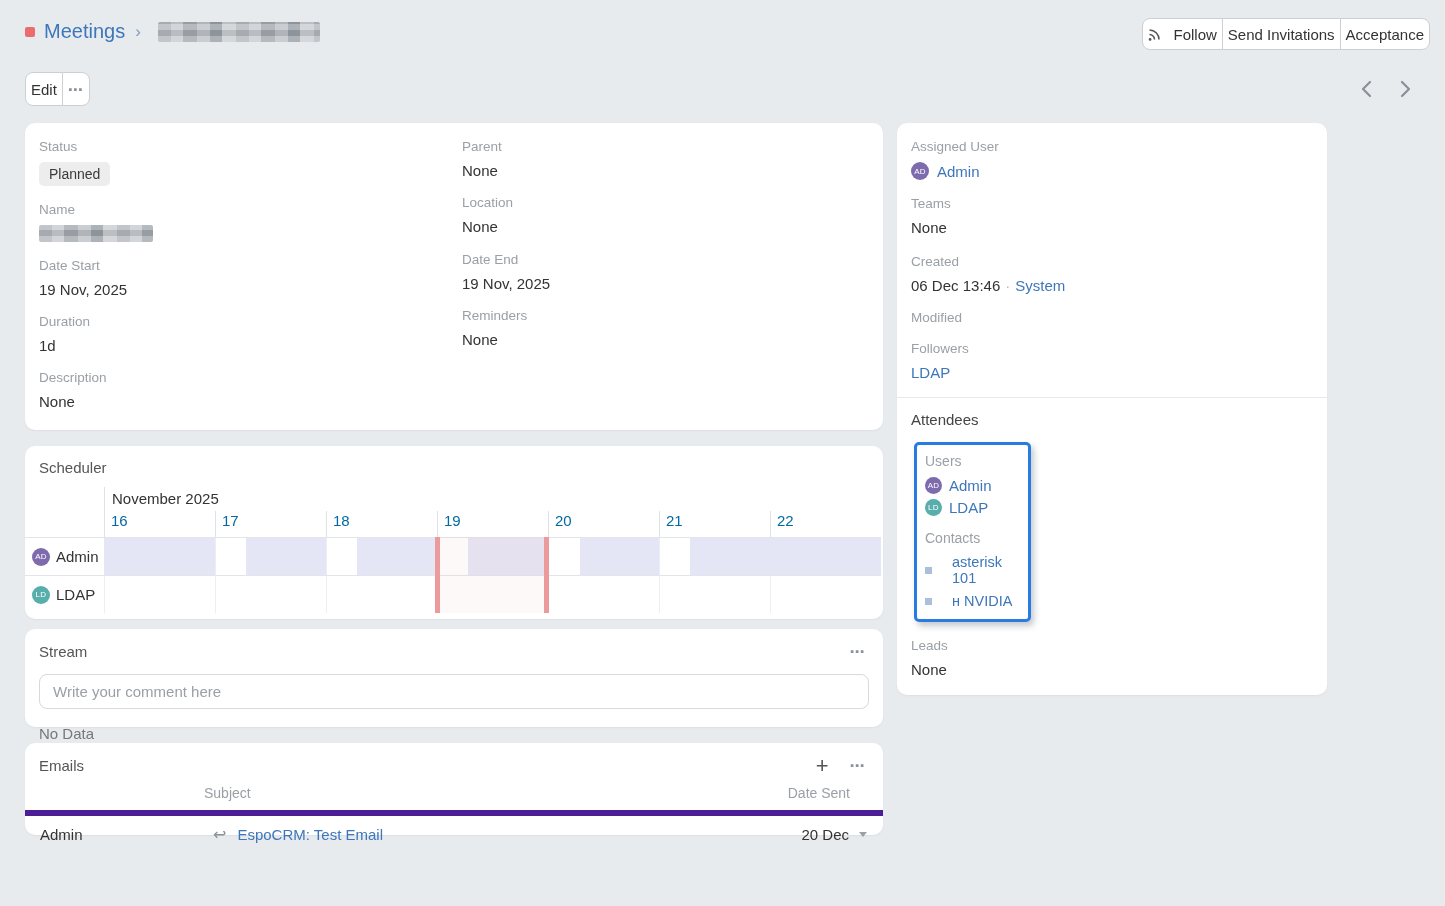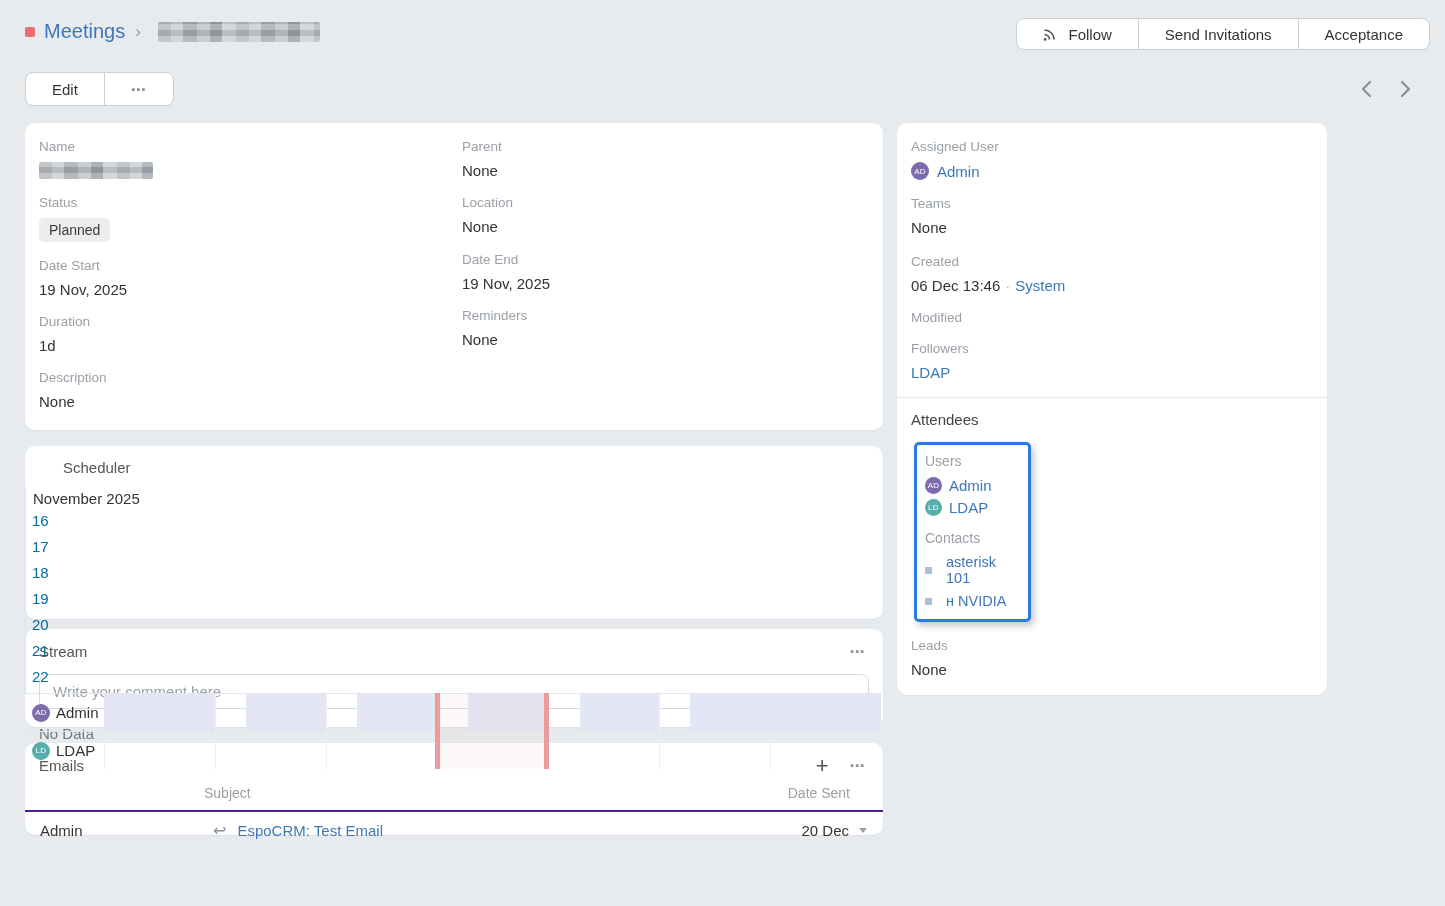--- a/index.html
+++ b/index.html
@@ -23,21 +23,21 @@
     background:
       repeating-linear-gradient(0deg, rgba(255,255,255,.20) 0 6px, rgba(0,0,0,.07) 6px 12px),
       repeating-linear-gradient(90deg,#b3b8bd 0 13px,#c7cbd0 13px 25px,#a3a9af 25px 39px,#bdc2c7 39px 52px,#989fa6 52px 64px,#cacdd1 64px 78px);
   }
   .redacted.title-blur { width:162px; height:20px; margin-left:7px; }
   .redacted.name-blur  { width:114px; height:17px; margin-top:2px; }
 
   .btn-group { display:flex; }
   .btn {
     display:flex; align-items:center; gap:12px;
-    background:#fff; border:1px solid #cbd0d5; height:32px; padding:0 26px;
+    background:#fff; border:1px solid #cbd0d5; height:32px; padding:0 5px;
     font-size:15px; color:#333; cursor:pointer; font-family:inherit;
   }
   .btn + .btn { margin-left:-1px; }
   .btn-group .btn:first-child { border-radius:8px 0 0 8px; }
   .btn-group .btn:last-child  { border-radius:0 8px 8px 0; }
   .btn-group .btn:only-child  { border-radius:8px; }
   .rss-icon { width:14px; height:14px; flex:none; }
 
   
   .toolbar { display:flex; justify-content:space-between; align-items:center; padding:22px 32px 0 25px; }
@@ -57,22 +57,22 @@
   .cols { display:flex; }
   .colhalf { width:50%; }
   .colhalf.right { padding-left:8px; }
   .field { margin-bottom:16px; }
   .f-label { font-size:13.5px; color:#9aa0a6; margin-bottom:8px; }
   .f-value { font-size:15px; color:#333; }
   .status-badge { display:inline-block; background:#ededee; border-radius:5px; padding:4px 10px; font-size:14px; color:#3a3a3a; }
 
   
   .sched-panel { height:173px; margin-bottom:10px; padding:13px 2px 0 0; }
-  .sched-title { font-size:15px; color:#555; padding-left:14px; margin-bottom:11px;margin-left:24px; }
-  .s-monthrow, .s-daysrow { display:flex;flex-direction:column; }
+  .sched-title { font-size:15px; color:#555; padding-left:14px; margin-bottom:11px; }
+  .s-monthrow, .s-daysrow { display:flex; }
   .s-label-col { width:79px; flex:none; }
   .s-month { flex:1; border-left:1px solid #dfe3e7; padding:3px 0 4px 7px; font-size:15px; color:#333; }
   .s-day { flex:1; border-left:1px solid #dfe3e7; padding:1px 0 8px 6px; font-size:15px; color:#0369a1; }
   .s-rows { position:relative; }
   .s-row { display:flex; height:38px; border-top:1px solid #e2e5e9; }
   .s-rows .s-row:last-child { border-bottom:1px solid #e2e5e9; }
   .s-row-label { width:79px; flex:none; display:flex; align-items:center; gap:6px; padding-left:7px; font-size:15px; }
   .s-row-timeline { flex:1; position:relative; }
   .s-cells { position:absolute; inset:0; display:flex; }
   .s-cell { flex:1; border-left:1px solid #eceef1; }
@@ -99,42 +99,42 @@
     border:1px solid #d6dade; border-radius:8px; padding:0 13px;
     font-size:15px; color:#333; font-family:inherit; background:#fff; outline:none;
   }
   .comment-input::placeholder { color:#9aa0a6; }
   .no-data { padding:16px 14px; font-size:15px; color:#777; }
 
   
   .emails-panel { height:92px; }
   .head-icons { display:flex; gap:21px; align-items:center; }
   .plus-icon { font-size:22px; color:#555; font-weight:400; line-height:14px; cursor:pointer; }
-  .email-cols { display:flex; justify-content:space-between; padding:11px 33px 9px 179px; font-size:14px; color:#9aa0a6; border-bottom:2px solid #4c1d95; }
+  .email-cols { display:flex; justify-content:space-between; padding:11px 33px 9px 179px; font-size:14px; color:#9aa0a6; border-bottom:6px solid #4c1d95; }
   .email-row { display:flex; align-items:center; height:37px; font-size:15px; }
   .e-from { width:173px; flex:none; padding-left:15px; }
   .e-subject { flex:1; display:flex; align-items:center; gap:11px; padding-left:15px; }
   .reply-icon { color:#8a9098; font-size:16px; line-height:1; }
   .e-date { margin-left:auto; display:flex; align-items:center; gap:10px; padding-right:16px; color:#333; }
   .caret-down { width:0; height:0; border-left:4.5px solid transparent; border-right:4.5px solid transparent; border-top:5px solid #9aa0a6; cursor:pointer; }
 
   
   .side-panel { height:572px; padding:16px 14px 0; }
   .chip-row { display:flex; align-items:center; gap:8px; }
   .dot-sep { color:#b4b9bf; margin:0 5px; }
   .side-divider { border-top:1px solid #e7e9ec; margin:3px -14px 13px; }
   .attendees-title { font-size:15px; color:#444; margin-bottom:14px; }
   .highlight-box {
     width:117px; margin-left:3px; border:3px solid #2a7be0; border-radius:5px;
     padding:8px 8px 10px; background:#fff; box-shadow:3px 4px 6px rgba(90,100,115,.35);
   }
   .hb-label { font-size:14px; color:#9aa0a6; margin-bottom:8px; }
   .hb-user { display:flex; align-items:center; gap:7px; margin-bottom:5px; font-size:15px; }
   .hb-user .avatar { width:17px; height:17px; }
-  .hb-contact { display:flex; align-items:center; gap:14px; margin-bottom:7px; font-size:14.5px; }
+  .hb-contact { display:flex; align-items:center; gap:20px; margin-bottom:7px; font-size:14.5px; }
   .hb-contact:last-child { margin-bottom:0; }
   .sq-icon { width:7px; height:7px; background:#a9c0d8; flex:none; }
   .contacts-gap { margin-top:14px; }
   .leads-field { margin-top:16px; }
 </style>
 </head>
 <body>
 
 <div class="topbar">
   <div class="breadcrumb">
@@ -175,26 +175,26 @@
 </div>
 
 <div class="content">
 
   <div class="main-col">
 
     <div class="panel detail-panel">
       <div class="cols">
         <div class="colhalf">
           <div class="field">
+            <div class="f-label">Status</div>
+            <span class="status-badge">Planned</span>
+          </div>
+          <div class="field">
             <div class="f-label">Name</div>
             <div class="redacted name-blur"></div>
-          </div>
-          <div class="field">
-            <div class="f-label">Status</div>
-            <span class="status-badge">Planned</span>
           </div>
           <div class="field">
             <div class="f-label">Date Start</div>
             <div class="f-value">19 Nov, 2025</div>
           </div>
           <div class="field">
             <div class="f-label">Duration</div>
             <div class="f-value">1d</div>
           </div>
           <div class="field">

